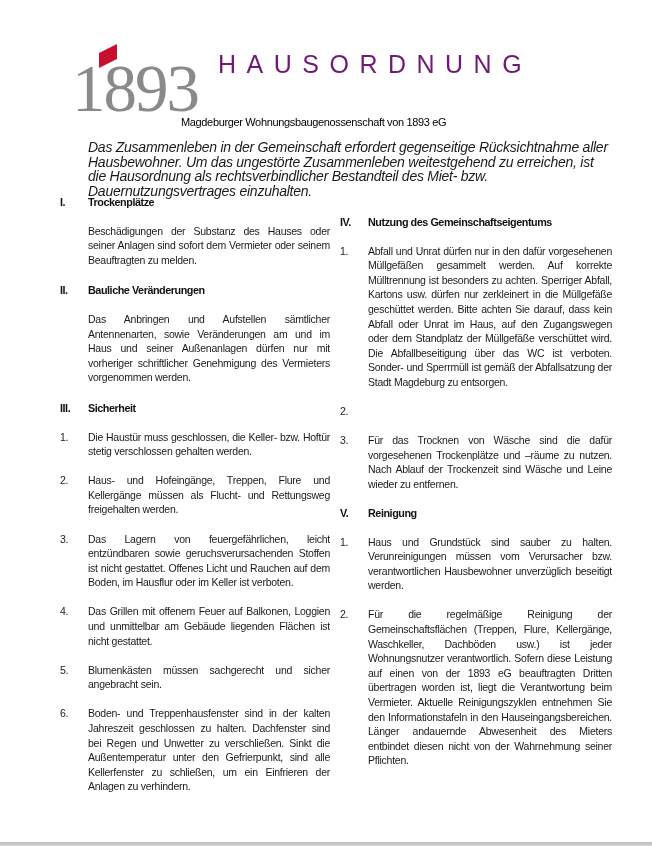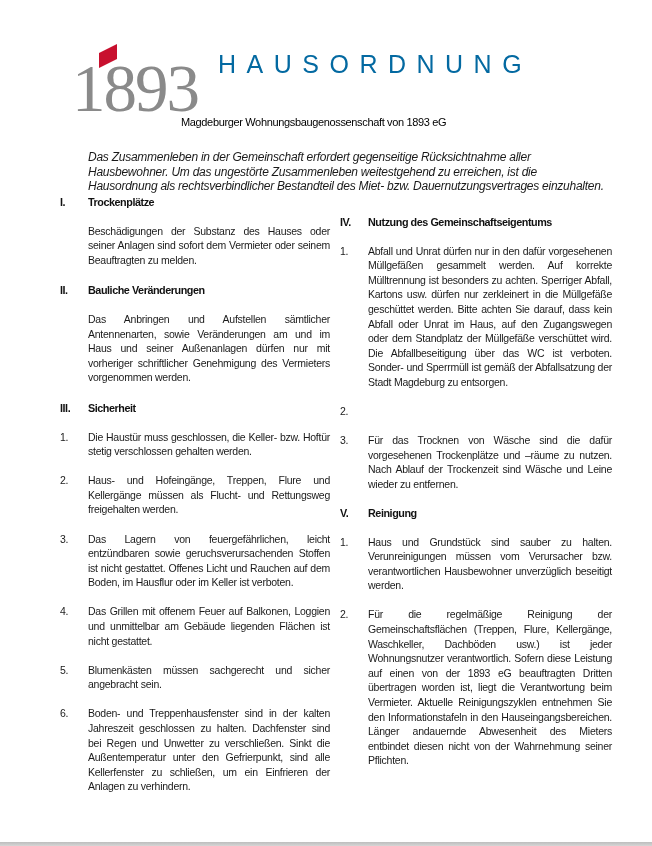--- a/index.html
+++ b/index.html
@@ -27,32 +27,32 @@
   }
   .logo-num {
     position: absolute; left: 0; top: 14px;
     font-family: Liberation Serif, serif;
     font-size: 67px; line-height: 60px; color: #8a8a8a;
     letter-spacing: -2px;
     text-align: right;
   }
   .title {
     position: absolute; left: 218px; top: 50px;
-    font-size: 25px; letter-spacing: 10.5px; color: #0369a1;
+    font-size: 25px; letter-spacing: 10.5px; color: #701a75;
     font-weight: normal;
   }
   .subtitle {
     position: absolute; left: 181px; top: 116px;
     font-size: 11px; color: #000000;
     font-family: "Liberation Sans Narrow", "Liberation Sans", sans-serif;
     letter-spacing: -0.35px;
   }
   .intro {
-    position: absolute; left: 88px; top: 150px; width: 520px;
-    font-size: 12px; line-height: 14.6px; font-style: italic;
+    position: absolute; left: 88px; top: 140px; width: 520px;
+    font-size: 14px; line-height: 14.6px; font-style: italic;
     color: #1a1a1a; letter-spacing: -0.25px;
   }
   .col { position: absolute; top: 195px; width: 270px; font-size: 10.5px; line-height: 14.6px; letter-spacing: -0.25px; }
   .col-left { left: 60px; }
   .col-right { left: 340px; width: 272px; margin-top: 20px; }
   .section-head {
     display: flex; font-weight: bold; font-size: 10.8px; letter-spacing: -0.45px;
     margin-bottom: 14px; color: #111;
   }
   .section-num { width: 28px; flex: none; }

